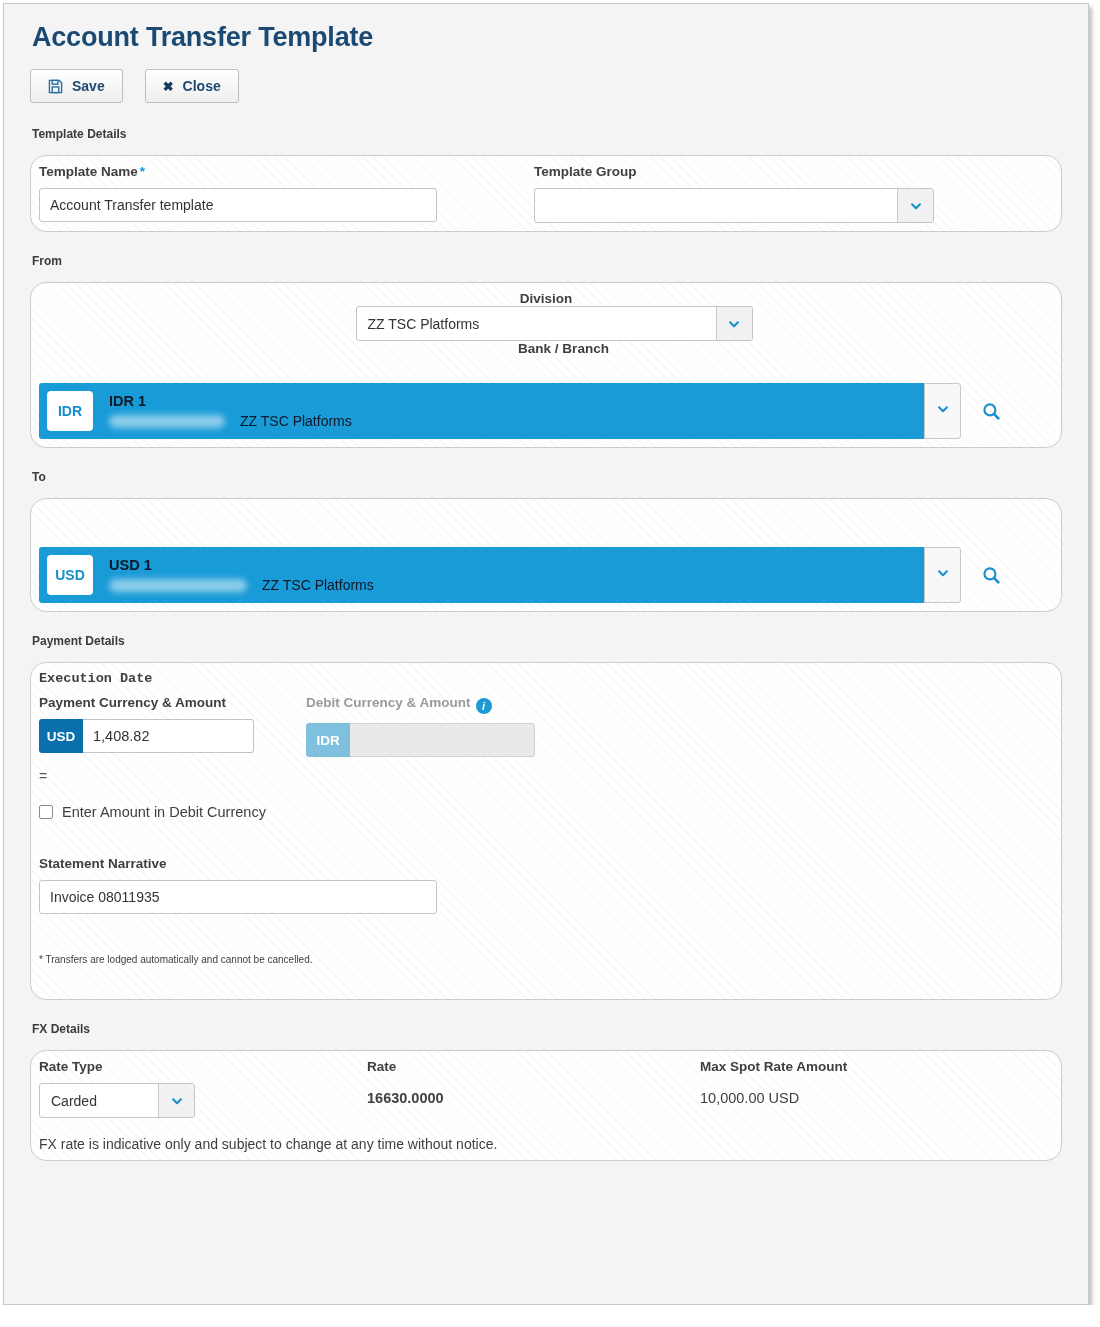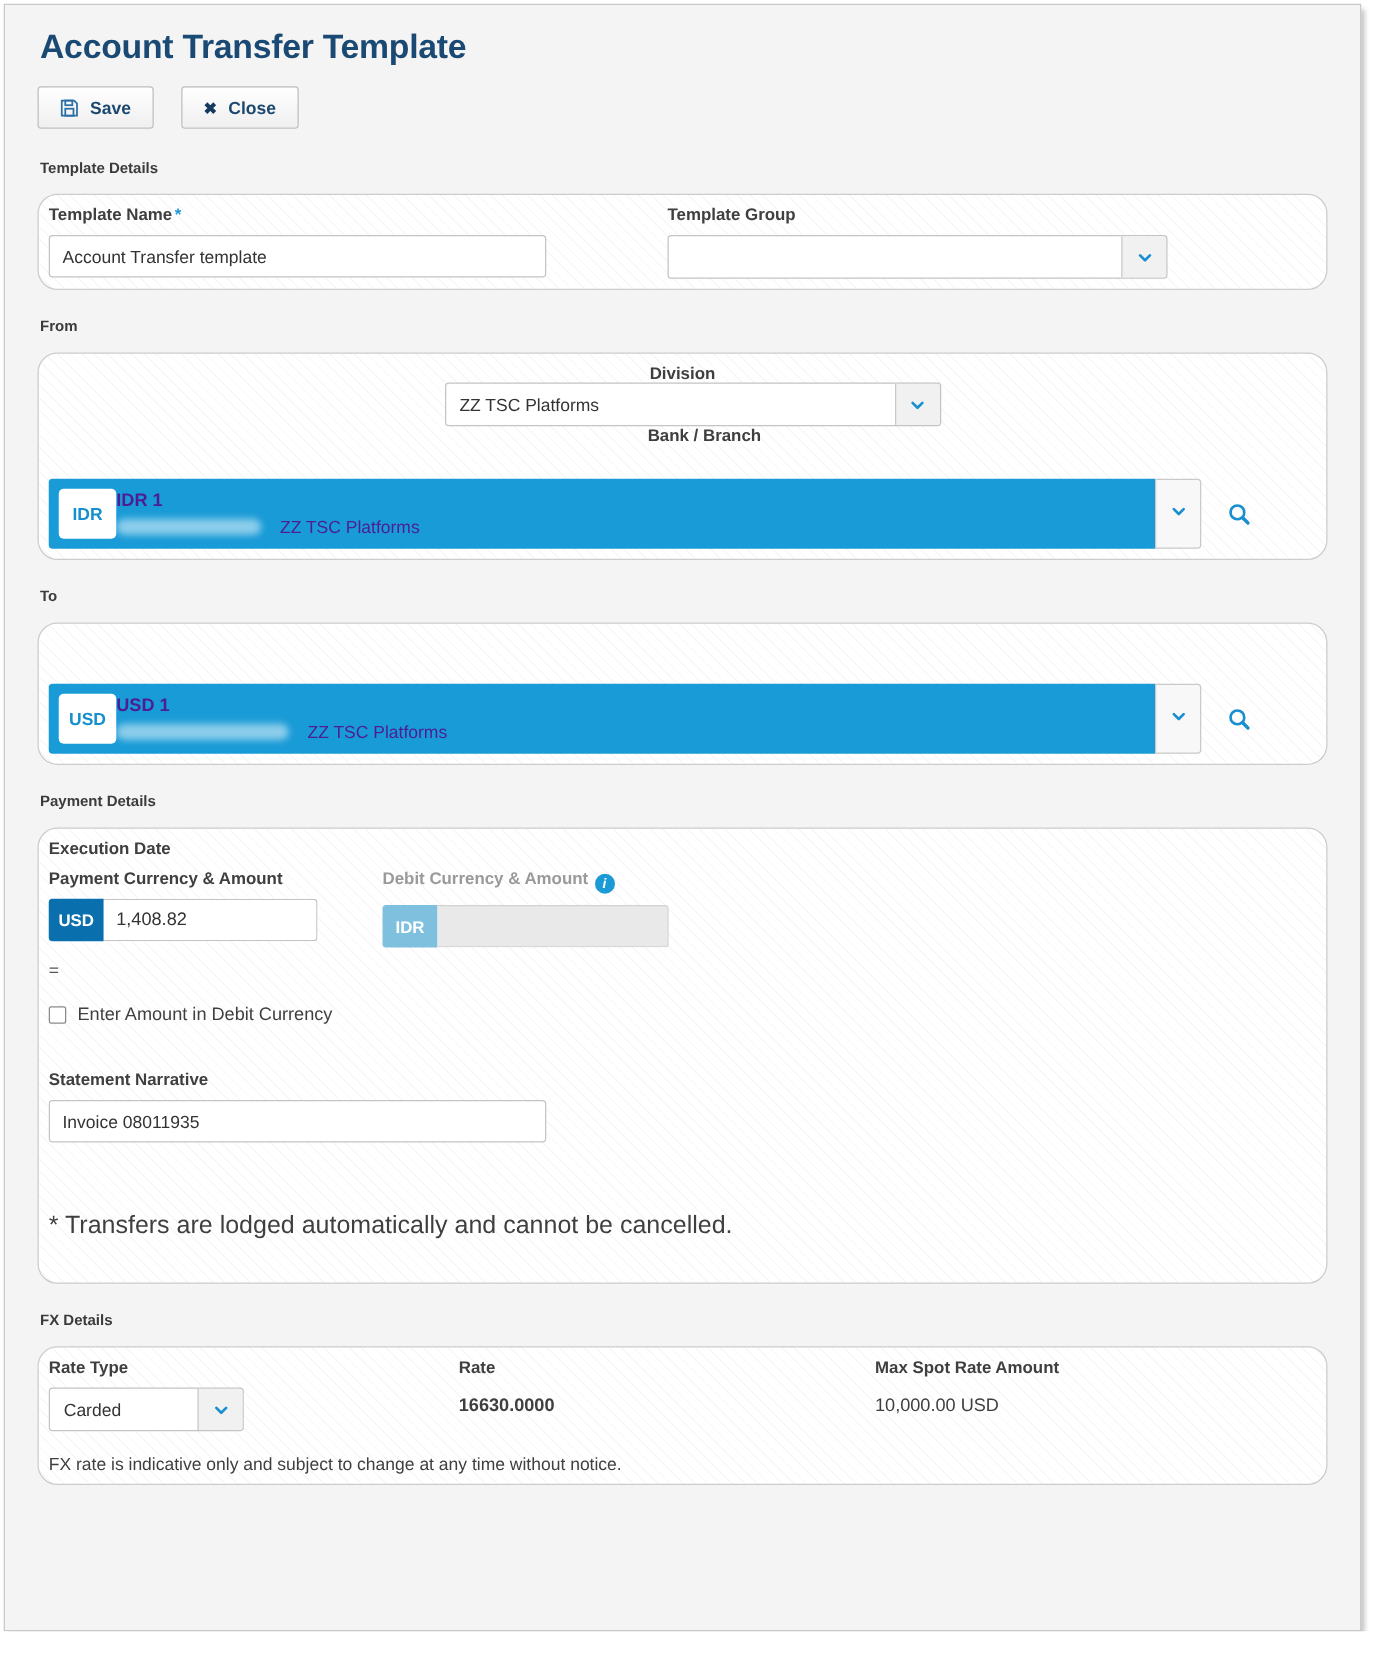--- a/index.html
+++ b/index.html
@@ -84,38 +84,38 @@
   .acct-main {
     flex:1; height:56px; background:#199bd7;
     border-radius:3px 0 0 3px;
     display:flex; align-items:center; padding-left:8px;
   }
   .badge {
     width:46px; height:40px; background:#ffffff; border-radius:4px;
     color:#1590cc; font-weight:700; font-size:14px;
     display:flex; align-items:center; justify-content:center;
   }
-  .acct-text { margin-left:0; color:#4c1d95; }
+  .acct-text { margin-left:16px; color:#0f172a; }
   .acct-name { font-weight:700; font-size:14.5px; margin-bottom:4px; }
   .acct-line2 { display:flex; align-items:center; font-size:14px; }
   .redacted { height:13px; border-radius:7px; background:rgba(255,255,255,0.5); filter:blur(3px); margin-right:15px; }
   .r-idr { width:116px; }
   .r-usd { width:138px; }
   .acct-chev {
     width:37px; height:56px; background:#f8f8f8;
     border:1px solid #c9c9c9; border-radius:0 3px 3px 0;
     display:flex; align-items:center; justify-content:center; cursor:pointer;
   }
   .search-btn { margin-left:21px; display:inline-flex; cursor:pointer; }
 
   .to-panel { padding-top:24px; }
   .to-panel .acct-row { margin-top:24px; }
 
   .pd-panel { padding-bottom:34px; }
-  .exec-label { margin-bottom:44px; }
+  .exec-label { margin-bottom:44px;font-family:Liberation Mono, monospace; }
   .pay-row { display:flex; }
   .pay-col2 { margin-left:52px; }
   .amount-group { display:flex; height:34px; }
   .cur-prefix {
     width:44px; background:#0a6fad; color:#fff; font-weight:700; font-size:13.5px;
     display:flex; align-items:center; justify-content:center;
     border-radius:3px 0 0 3px; flex-shrink:0;
   }
   .cur-prefix.light { background:#7fc0df; }
   .amount-input {
@@ -132,21 +132,21 @@
     vertical-align:-3px; margin-left:5px;
   }
   .equals { margin-top:15px; font-size:14px; color:#555; }
   .chk-row { display:flex; align-items:center; margin-top:20px; }
   .chk-box {
     width:14px; height:14px; border:1px solid #8a8a8a; border-radius:2px;
     background:#fff; margin-right:9px; cursor:pointer; flex-shrink:0;
   }
   .chk-label { font-size:14.5px; color:#3f3f3f; }
   .narr-label { margin-top:36px; }
-  .pd-note { margin-top:55px; font-size:20px; color:#3f3f3f; }
+  .pd-note { margin-top:40px; font-size:10px; color:#3f3f3f; }
 
   .fx-row { display:flex; }
   .fx-c1 { width:328px; }
   .fx-c2 { width:333px; }
   .rate-select { width:156px; }
   .fx-value { margin-top:16px; font-size:14.5px; color:#3f3f3f; }
   .fx-value.bold { font-weight:700; }
   .fx-note { margin-top:18px; font-size:14px; color:#3f3f3f; }
 </style>
 </head>

